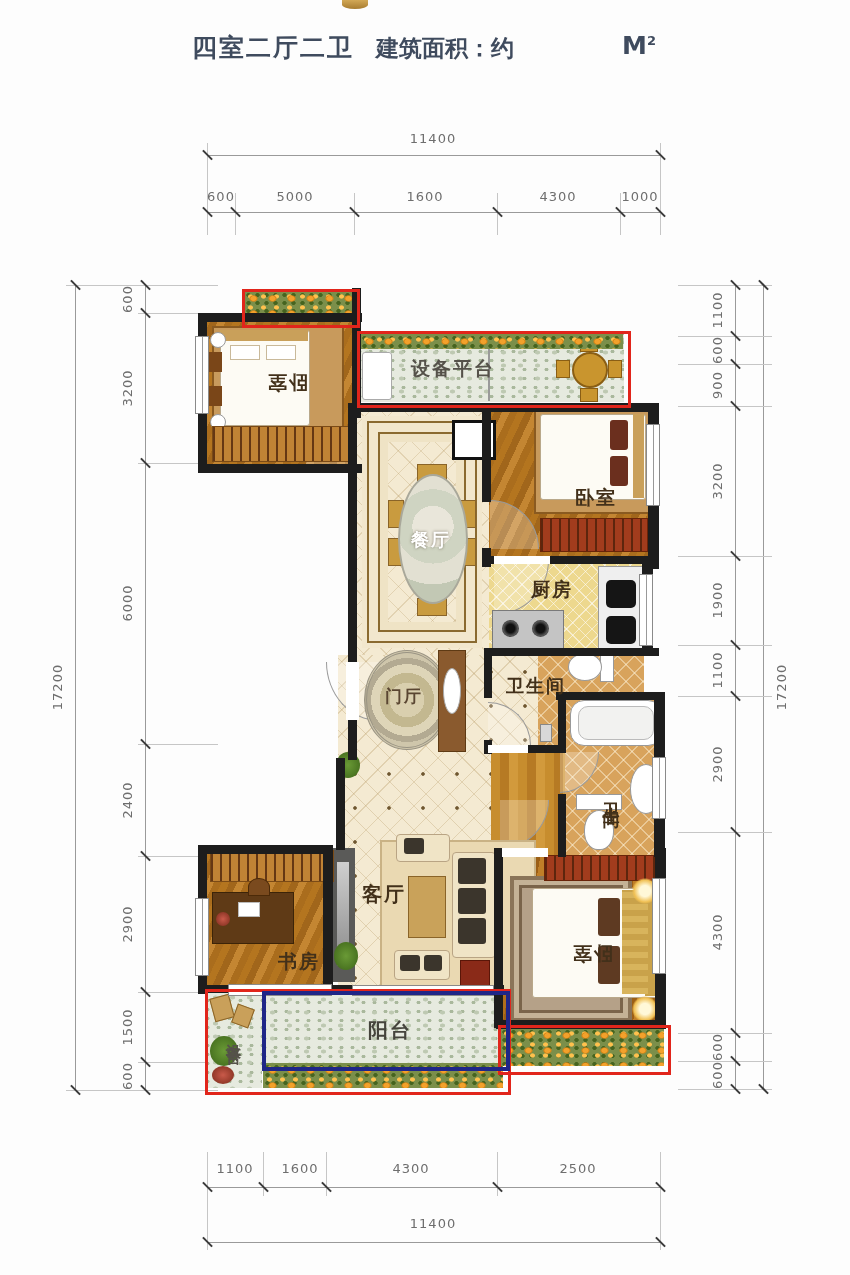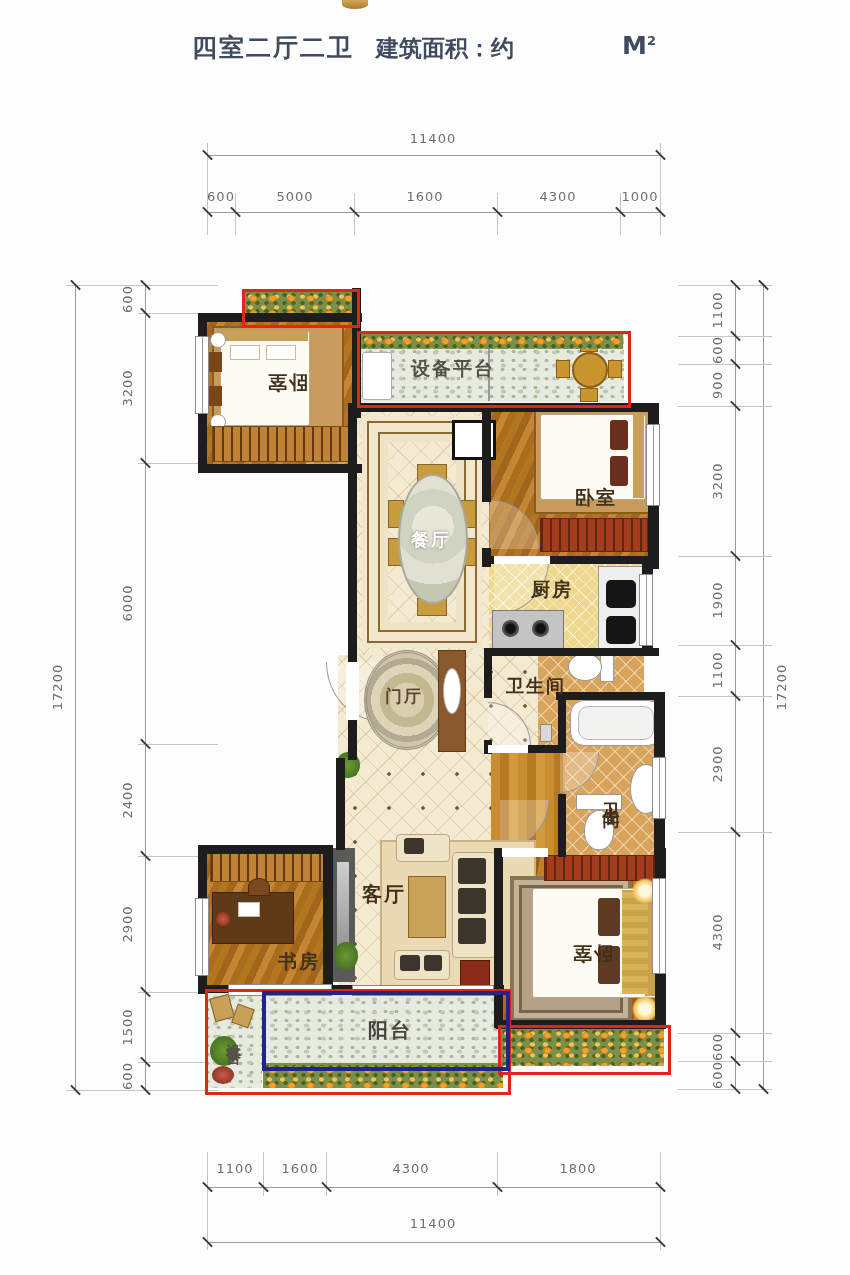--- a/index.html
+++ b/index.html
@@ -156,21 +156,21 @@
       <div class="tick" style="left: 757px; top: 1088px;"></div>
       <span class="dim" style="left: 433px; top: 138px;">11400</span>
       <span class="dim" style="left: 221px; top: 196px;">600</span>
       <span class="dim" style="left: 295px; top: 196px;">5000</span>
       <span class="dim" style="left: 425px; top: 196px;">1600</span>
       <span class="dim" style="left: 558px; top: 196px;">4300</span>
       <span class="dim" style="left: 640px; top: 196px;">1000</span>
       <span class="dim" style="left: 235px; top: 1168px;">1100</span>
       <span class="dim" style="left: 300px; top: 1168px;">1600</span>
       <span class="dim" style="left: 411px; top: 1168px;">4300</span>
-      <span class="dim" style="left: 578px; top: 1168px;">1800</span>
+      <span class="dim" style="left: 578px; top: 1168px;">2500</span>
       <span class="dim" style="left: 433px; top: 1223px;">11400</span>
       <span class="dim v" style="left: 57px; top: 687px;">17200</span>
       <span class="dim v" style="left: 127px; top: 299px;">600</span>
       <span class="dim v" style="left: 127px; top: 388px;">3200</span>
       <span class="dim v" style="left: 127px; top: 603px;">6000</span>
       <span class="dim v" style="left: 127px; top: 800px;">2400</span>
       <span class="dim v" style="left: 127px; top: 924px;">2900</span>
       <span class="dim v" style="left: 127px; top: 1027px;">1500</span>
       <span class="dim v" style="left: 127px; top: 1076px;">600</span>
       <span class="dim v" style="left: 717px; top: 310px;">1100</span>

